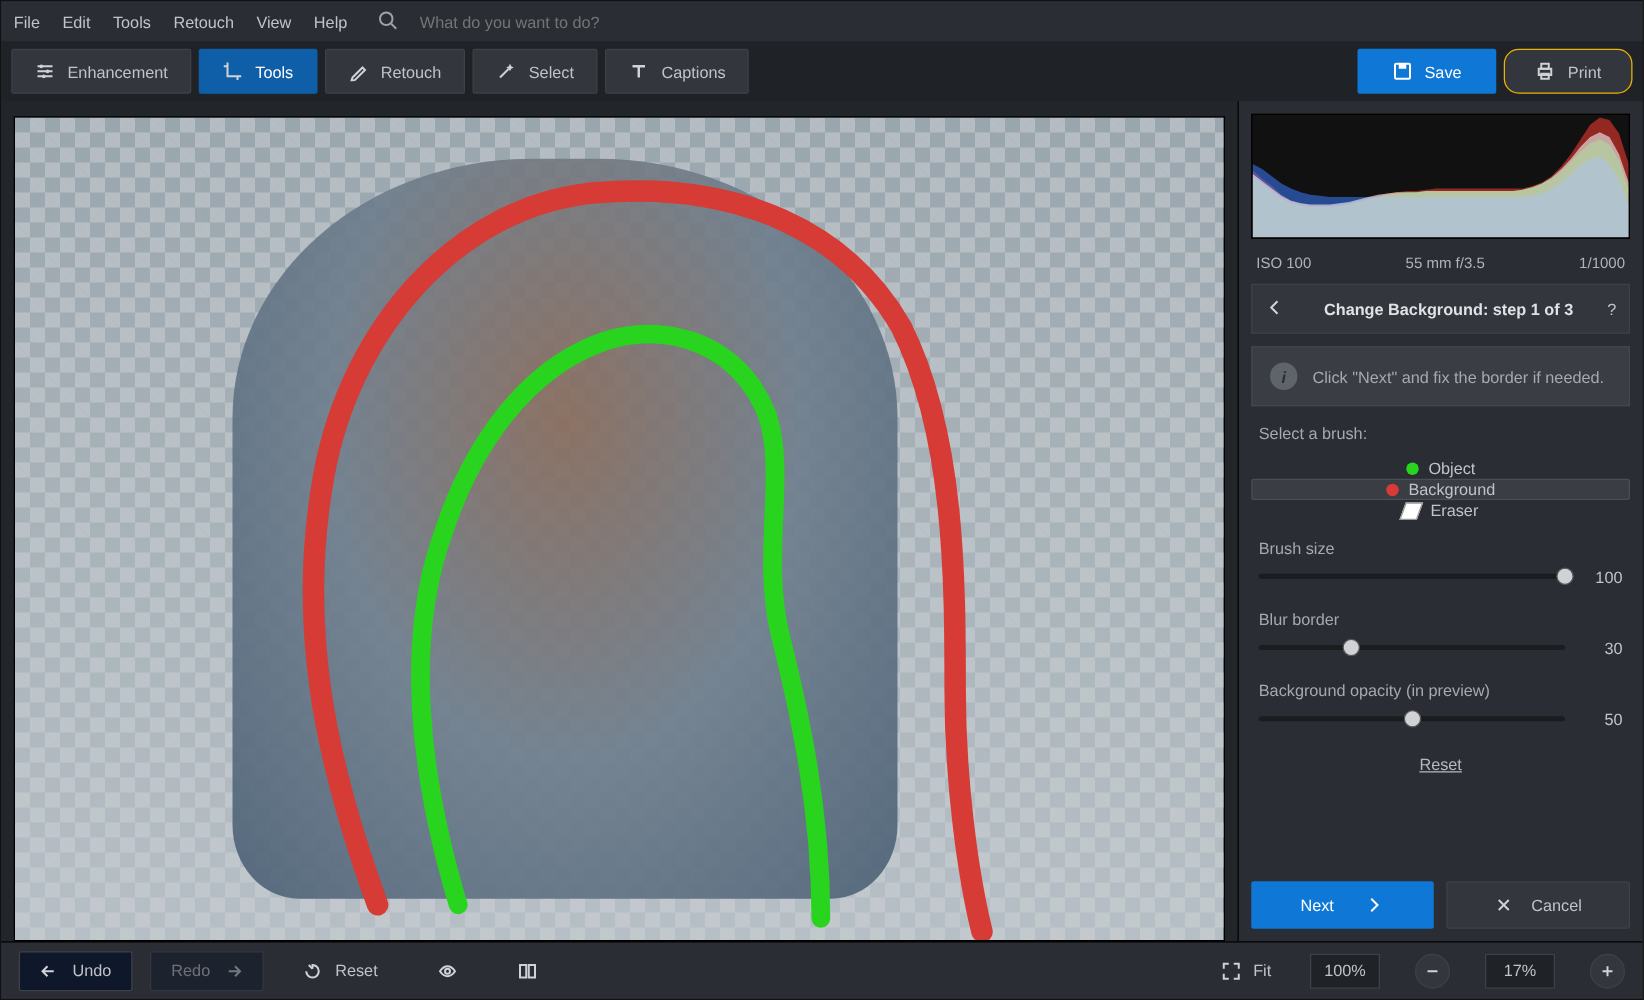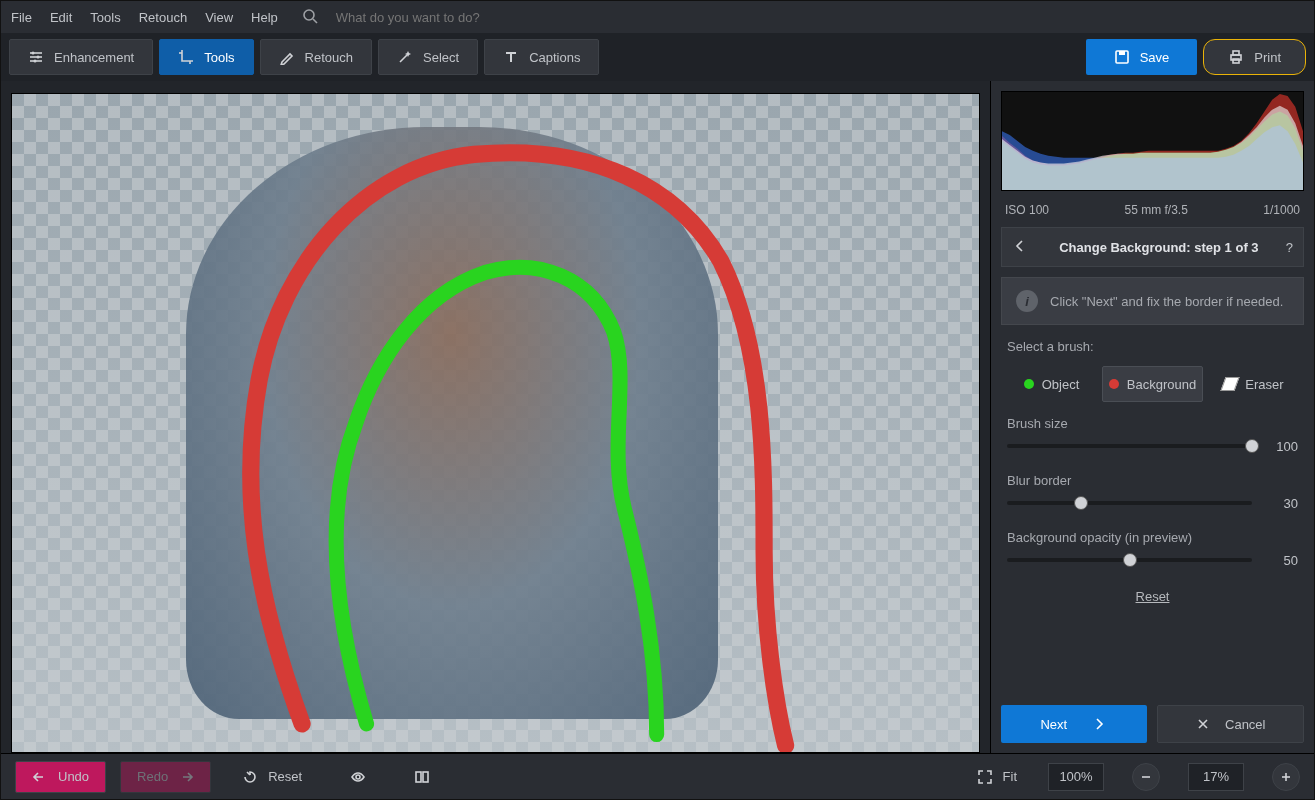--- a/index.html
+++ b/index.html
@@ -56,21 +56,21 @@
 
 .panelhdr { height:40px; background:#33363c; border:1px solid #3e4248; display:flex; align-items:center; padding:0 10px; gap:10px; }
 .panelhdr .back { width:20px; cursor:pointer; }
 .panelhdr .title { flex:1; text-align:center; font-weight:600; color:#e0e2e6; }
 .panelhdr .help { cursor:pointer; }
 
 .infobox { background:#3a3d44; border:1px solid #44474d; padding:12px 14px; display:flex; align-items:center; gap:12px; color:#a6a9af; }
 .infobox .iicon { width:22px; height:22px; border-radius:50%; background:#5f636a; display:flex; align-items:center; justify-content:center; font-style:italic; font-weight:bold; color:#2a2d33; }
 
 .sect-label { color:#a6a9af; padding:4px 6px 2px; }
-.brushrow { display:flex; gap:0; }
+.brushrow { display:flex; gap:0;flex-direction:column; }
 .brushbtn { flex:1; height:36px; display:flex; align-items:center; justify-content:center; gap:8px; background:transparent; border:1px solid transparent; border-radius:2px; cursor:pointer; color:#c0c3c8; }
 .brushbtn.active { background:#3a3d44; border-color:#4a4e55; }
 .brushbtn .dot { width:10px; height:10px; border-radius:50%; }
 .dot.green{background:#29d41f;} .dot.red{background:#d63b36;}
 .brushbtn .er { width:14px;height:14px;background:#fff;transform:skewX(-20deg);border:1px solid #999;}
 
 .slrow { padding:4px 6px; }
 .slrow .lab { display:block; margin-bottom:6px; color:#a6a9af; }
 .sltrack { position:relative; height:18px; display:flex; align-items:center; gap:10px; }
 .track { flex:1; height:4px; background:#1a1c1f; border-radius:2px; position:relative; }
@@ -78,21 +78,21 @@
 .sval { width:36px; text-align:right; color:#c0c3c8; }
 
 .reset-link { text-align:center; text-decoration:underline; color:#b6b9bd; margin:6px 0 8px; cursor:pointer; }
 
 .actionrow { display:flex; gap:10px; margin-top:auto; }
 .nextbtn { flex:1; height:38px; background:#0f78d6; color:#fff; display:flex; align-items:center; justify-content:center; gap:24px; border-radius:2px; cursor:pointer; }
 .cancelbtn { flex:1; height:38px; background:#33363c; border:1px solid #3e4248; display:flex; align-items:center; justify-content:center; gap:14px; border-radius:2px; cursor:pointer; }
 
 
 .bottombar { height:46px; background:#2a2d33; border-top:1px solid #000; display:flex; align-items:center; padding:0 14px; gap:14px; }
-.bbtn { height:32px; padding:0 16px; display:flex; align-items:center; gap:10px; background:#be185d; border:1px solid #3e4248; border-radius:2px; cursor:pointer; color:#c0c3c8; }
+.bbtn { height:32px; padding:0 16px; display:flex; align-items:center; gap:10px; background:#0f172a; border:1px solid #3e4248; border-radius:2px; cursor:pointer; color:#c0c3c8; }
 .bbtn.ghost { background:transparent; border-color:transparent; }
 .bbtn.dis { opacity:.45; cursor:default; }
 .bb-spacer { flex:1; }
 .zoombox { display:flex; align-items:flex-start; gap:28px; }
 .zval { width:56px; height:28px; background:#1f2227; border:1px solid #3e4248; display:flex; align-items:center; justify-content:center; }
 .circ { width:28px;height:28px;border-radius:50%;background:#33363c;border:1px solid #3e4248;display:flex;align-items:center;justify-content:center;cursor:pointer;}
 
 svg.ico16{width:16px;height:16px;stroke:#d0d2d6;fill:none;stroke-width:1.6;}
 svg.ico16 .f{fill:#d0d2d6;stroke:none;}
 </style>

